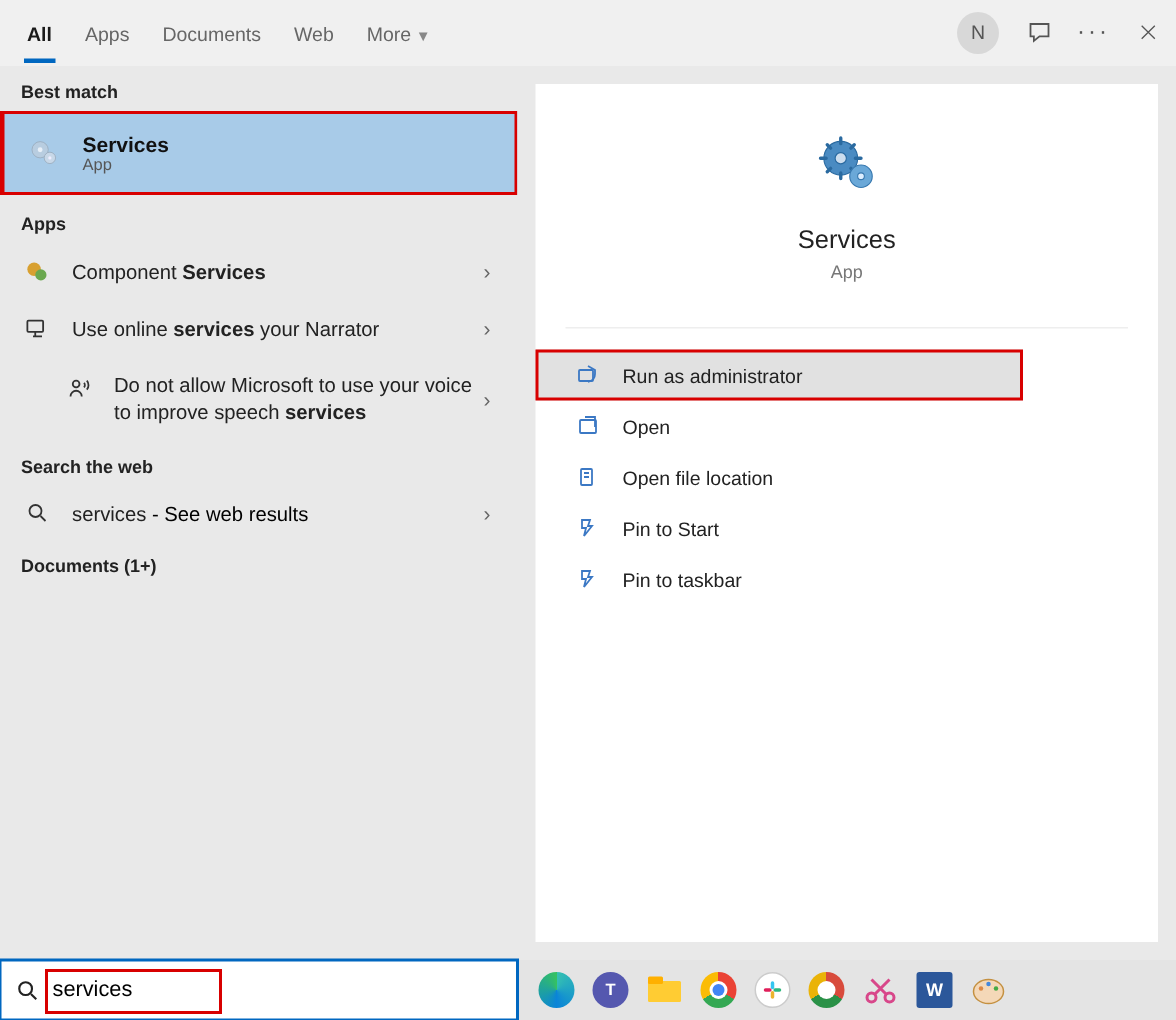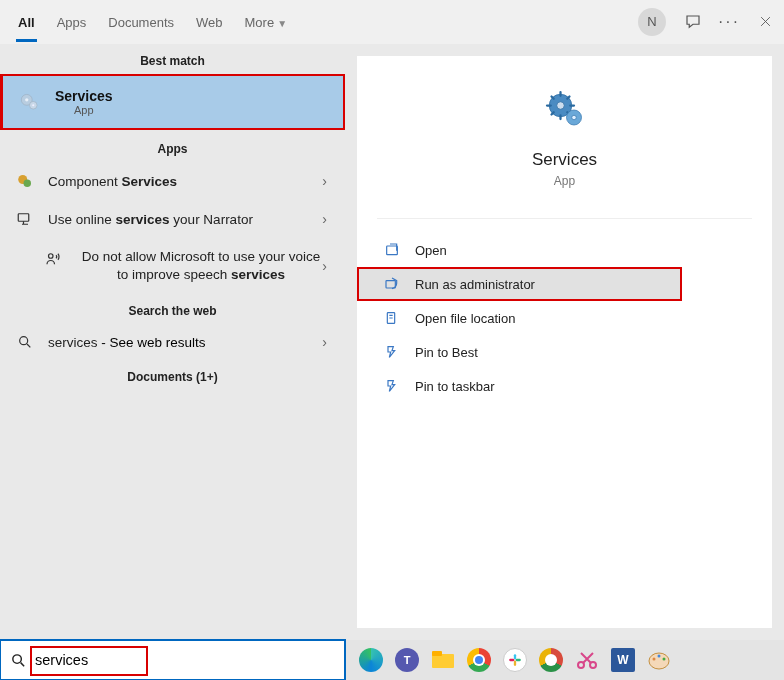--- a/index.html
+++ b/index.html
@@ -11,21 +11,21 @@
   .tabs { display: flex; gap: 22px; }
   .tab { font-size: 13px; color: #666; padding: 12px 0 10px; position: relative; cursor: default; }
   .tab.active { color: #1a1a1a; font-weight: 600; }
   .tab.active::after { content: ""; position: absolute; left: -2px; right: -2px; bottom: -2px; height: 3px; background: #0067c0; }
   .tab .chev { font-size: 10px; margin-left: 3px; color: #888; }
   .header-right { margin-left: auto; display: flex; align-items: center; gap: 18px; }
   .avatar { width: 28px; height: 28px; border-radius: 50%; background: #d8d8d8; color: #555; display: flex; align-items: center; justify-content: center; font-size: 13px; }
   .hicon { width: 18px; height: 18px; color: #555; display:flex; align-items:center; justify-content:center; }
 
   
-  .content { display: flex; position: absolute; top: 44px; left: 0; right: 0; bottom: 40px; text-align: center; }
+  .content { display: flex; position: absolute; top: 44px; left: 0; right: 0; bottom: 40px; }
   .left { width: 345px; background: #e9e9e9; overflow-y: auto; }
   .right { flex: 1; background: #e9e9e9; padding: 12px 12px 12px 12px; }
   .right-panel { background: #fff; width: 100%; height: 100%; padding-top: 30px; }
 
   
   .sect-head { font-size: 12px; font-weight: 600; color: #222; padding: 10px 14px 6px; }
 
   
   .best-match { display:flex; align-items:center; gap:12px; padding:12px 14px; background:#a8cbe8; border:2px solid #d80000; border-left-width:3px; margin: 0 0 2px 0; }
   .bm-icon { width:26px; height:26px; display:flex; align-items:center; justify-content:center; }
@@ -172,54 +172,54 @@
                 <circle cx="44" cy="42" r="10"></circle>
                   <circle cx="44" cy="42" r="3" fill="#def"></circle>
               </g>
             </svg>
           </div>
           <h2>Services</h2>
           <div class="sub">App</div>
         </div>
         <div style="border-top:1px solid #eee; margin:0 20px 14px;"></div>
         <div class="actions">
+          <div class="action highlight">
+            <span class="aicon">
+                <svg viewBox="0 0 24 24" width="16" height="16" fill="none" stroke="currentColor" stroke-width="1.8">
+                  <rect x="3" y="7" width="14" height="11" rx="1"></rect>
+                  <path d="M12 3l7 4v4c0 4-3 7-7 8"></path>
+                </svg>
+              </span>
+            <span>Run as administrator</span>
+          </div>
           <div class="action">
             <span class="aicon">
                 <svg viewBox="0 0 24 24" width="16" height="16" fill="none" stroke="currentColor" stroke-width="1.8">
                   <rect x="4" y="6" width="16" height="13" rx="1"></rect>
                   <path d="M9 3h10v10"></path>
                 </svg>
               </span>
             <span>Open</span>
           </div>
-          <div class="action highlight">
-            <span class="aicon">
-                <svg viewBox="0 0 24 24" width="16" height="16" fill="none" stroke="currentColor" stroke-width="1.8">
-                  <rect x="3" y="7" width="14" height="11" rx="1"></rect>
-                  <path d="M12 3l7 4v4c0 4-3 7-7 8"></path>
-                </svg>
-              </span>
-            <span>Run as administrator</span>
-          </div>
           <div class="action">
             <span class="aicon">
                 <svg viewBox="0 0 24 24" width="16" height="16" fill="none" stroke="currentColor" stroke-width="1.8">
                   <rect x="5" y="4" width="11" height="16" rx="1"></rect>
                   <path d="M8 8h5M8 12h5"></path>
                 </svg>
               </span>
             <span>Open file location</span>
           </div>
           <div class="action">
             <span class="aicon">
                 <svg viewBox="0 0 24 24" width="16" height="16" fill="none" stroke="currentColor" stroke-width="1.8">
                   <path d="M6 4h8l-2 6h4l-8 10 2-8H6z"></path>
                 </svg>
               </span>
-            <span>Pin to Best</span>
+            <span>Pin to Start</span>
           </div>
           <div class="action">
             <span class="aicon">
                 <svg viewBox="0 0 24 24" width="16" height="16" fill="none" stroke="currentColor" stroke-width="1.8">
                   <path d="M6 4h8l-2 6h4l-8 10 2-8H6z"></path>
                 </svg>
               </span>
             <span>Pin to taskbar</span>
           </div>
         </div>

